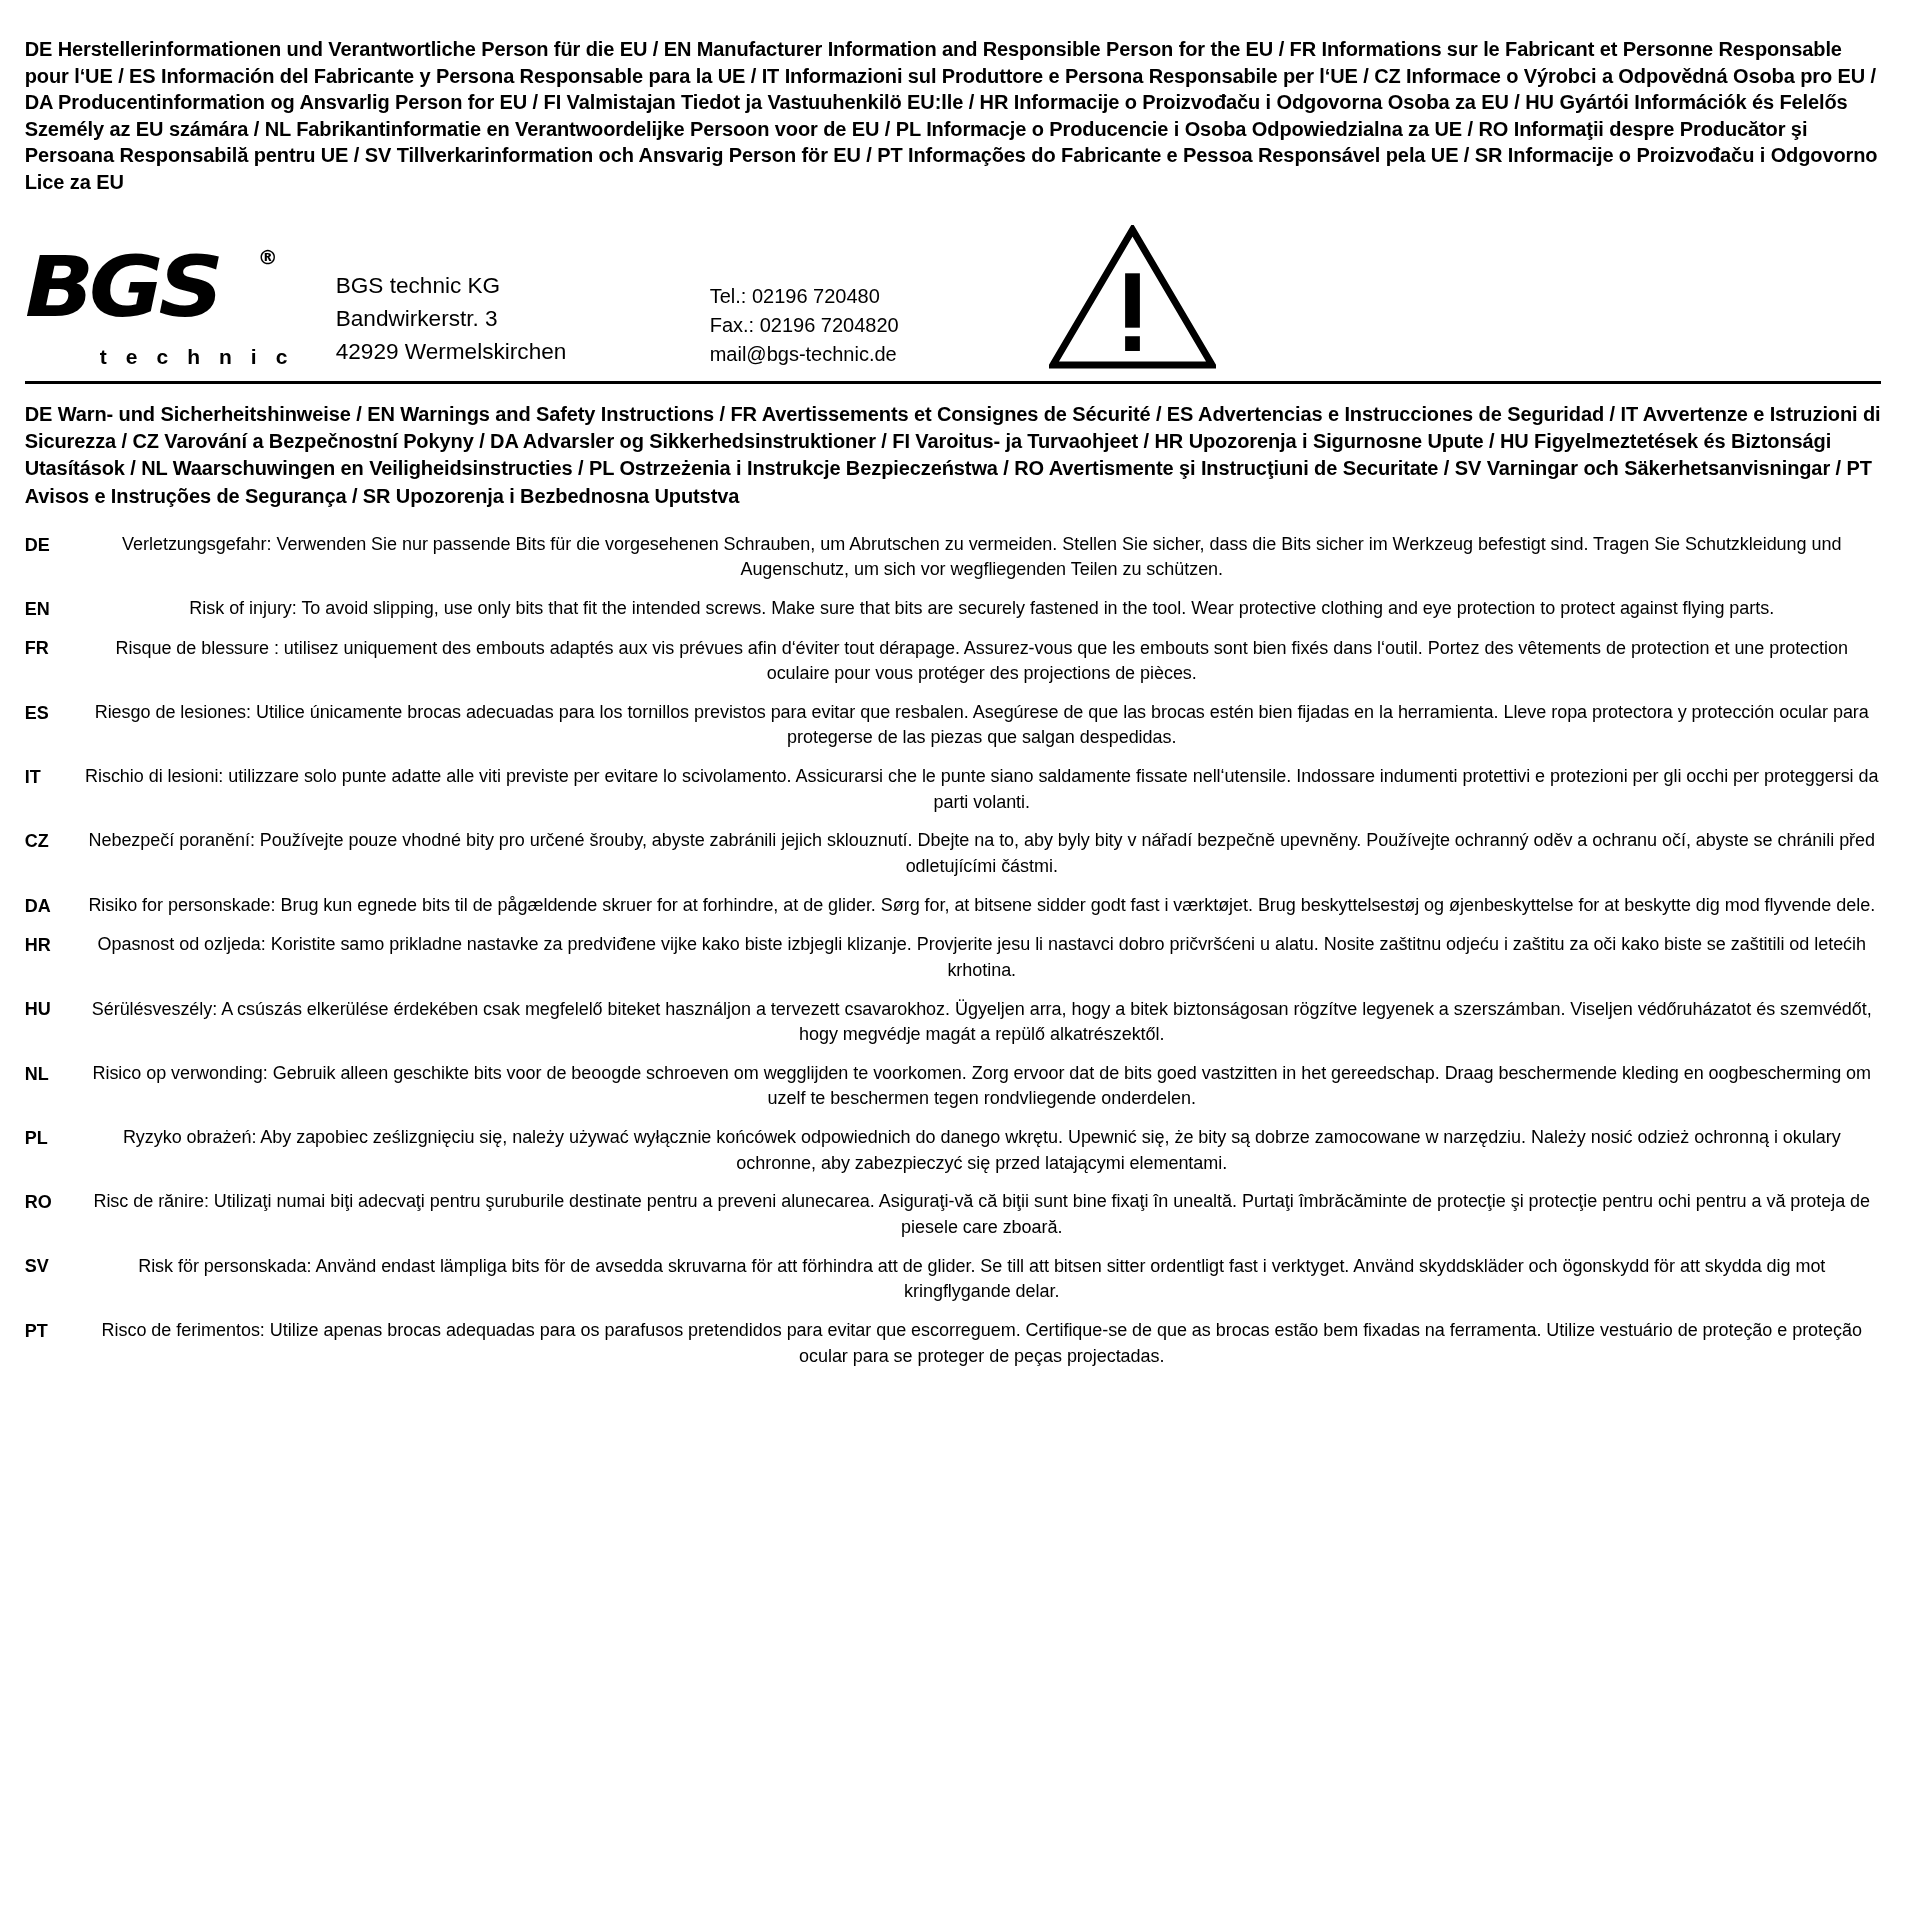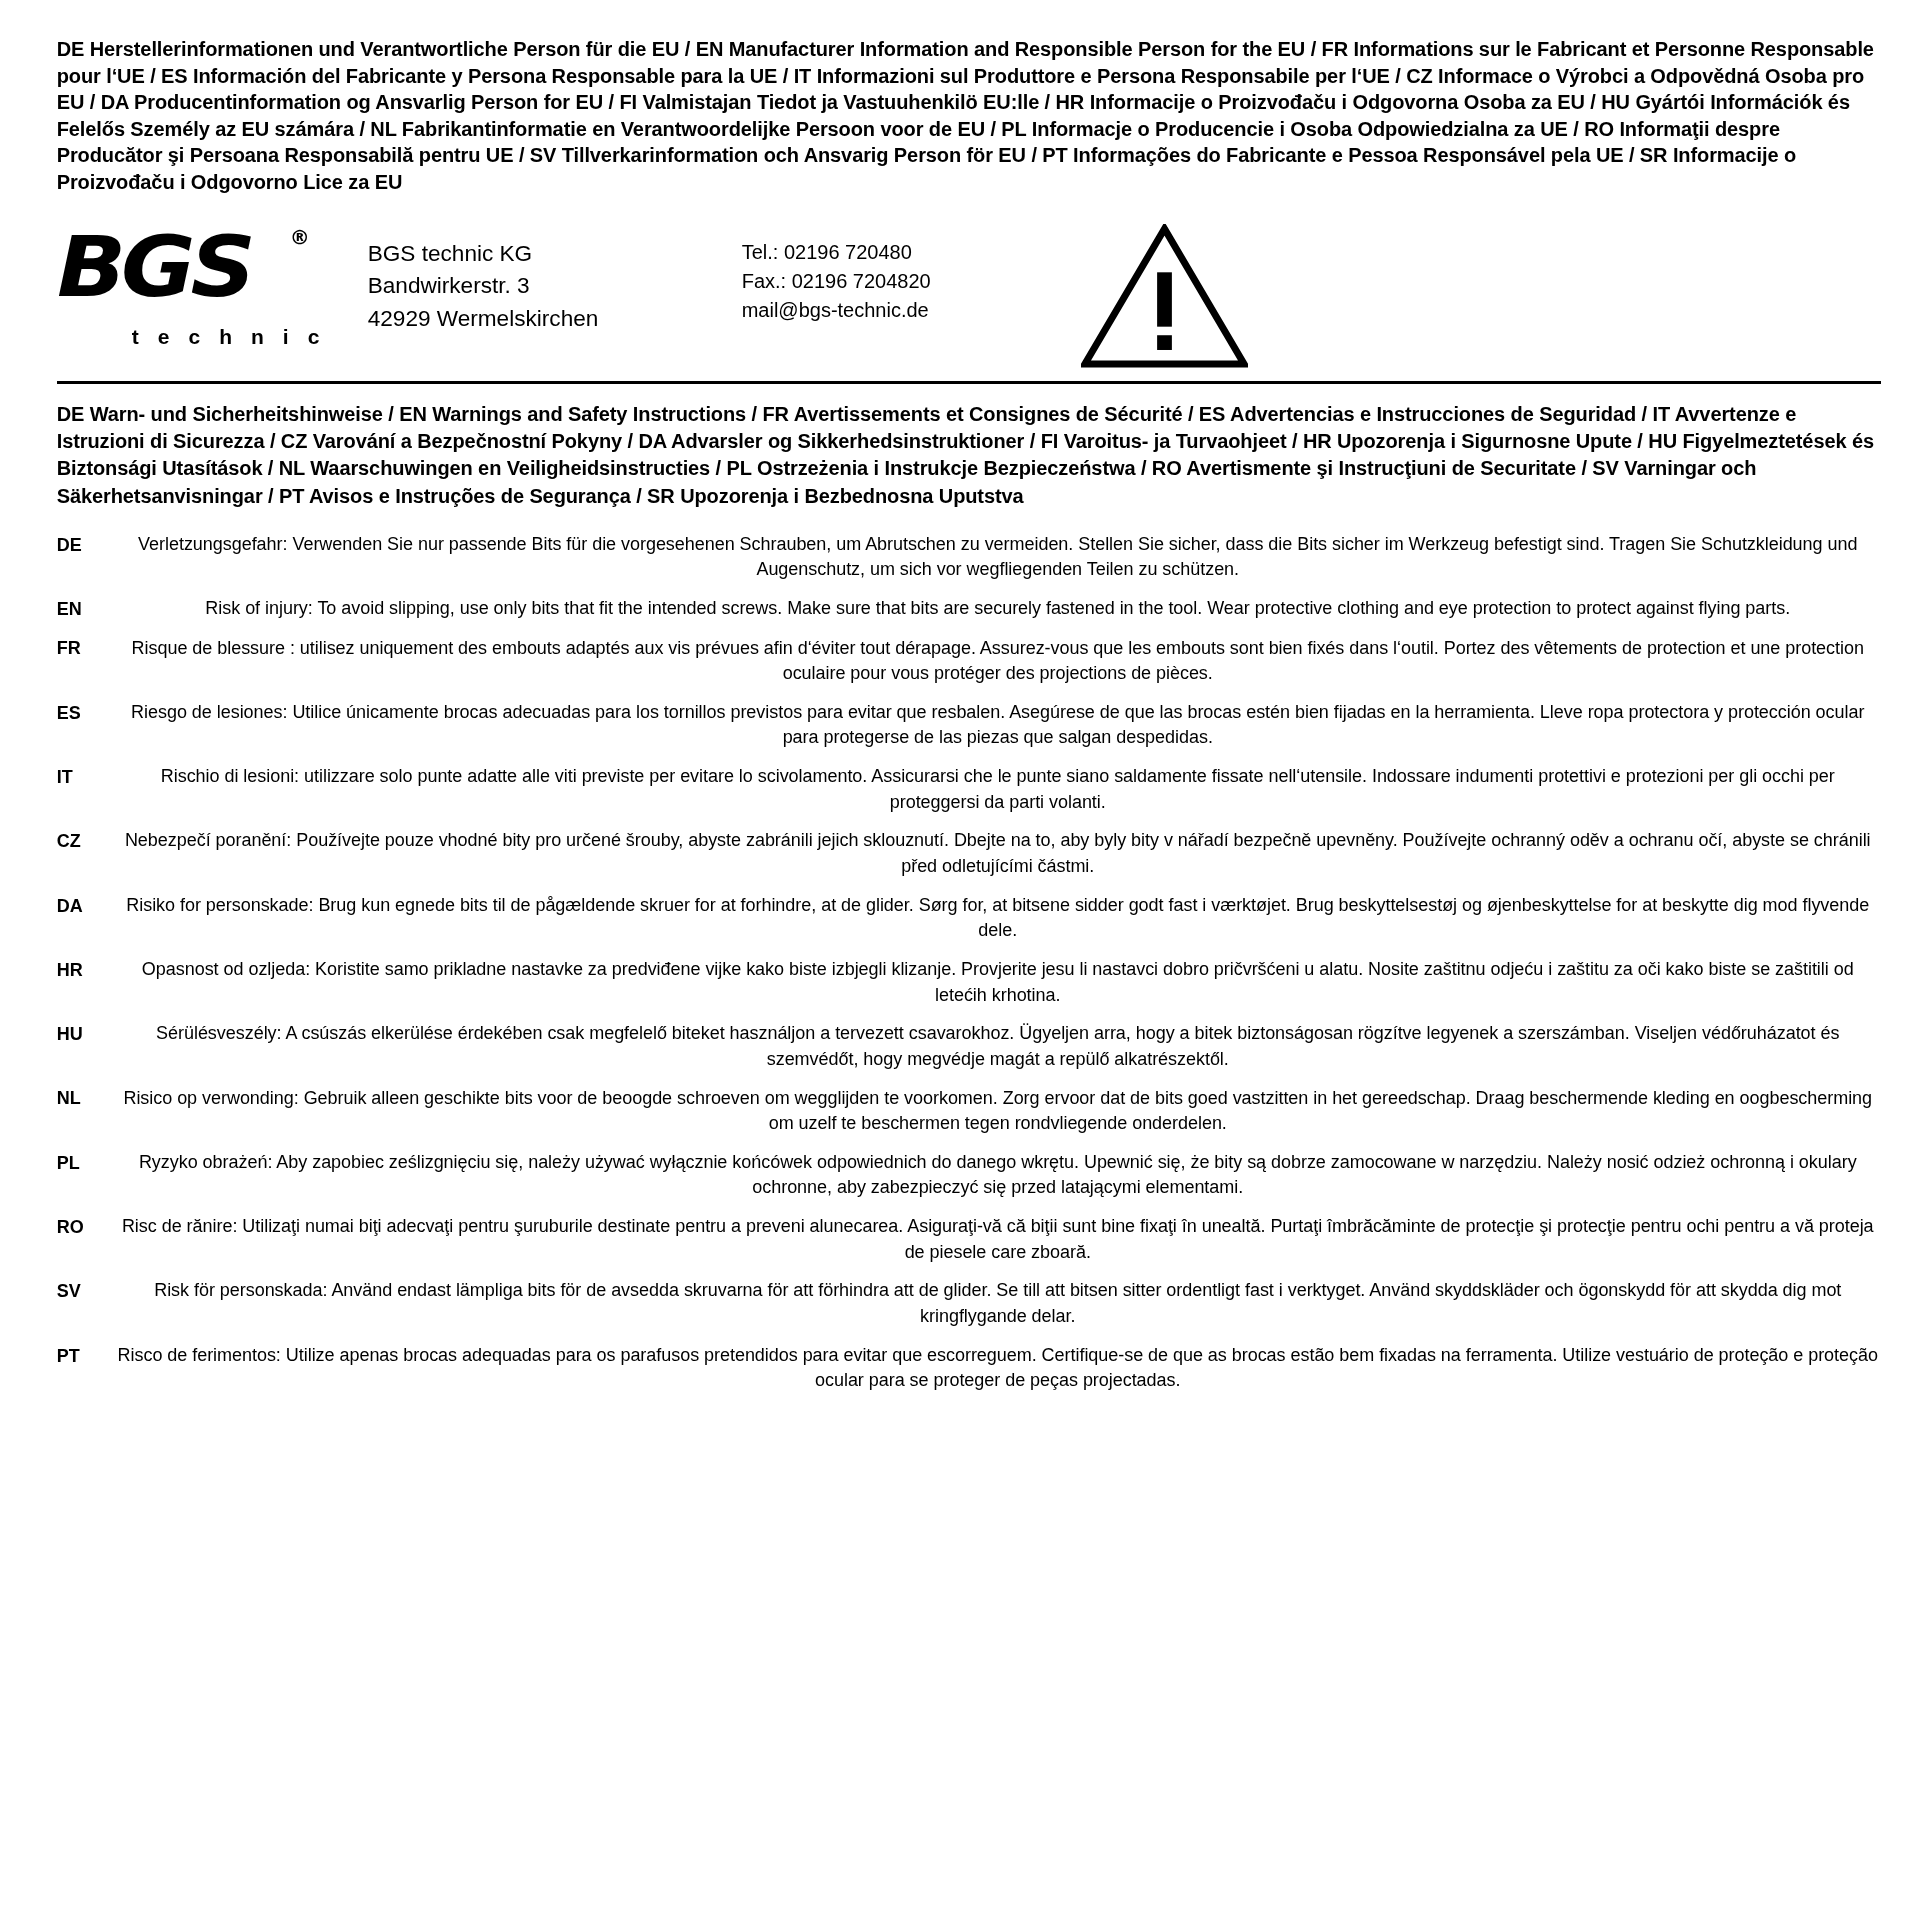--- a/index.html
+++ b/index.html
@@ -11,40 +11,40 @@
     width: 1930px;
     height: 1930px;
     font-family: "Liberation Sans", sans-serif;
     color: #000000;
     -webkit-font-smoothing: antialiased;
   }
   .page {
     box-sizing: border-box;
     width: 1930px;
     height: 1930px;
-    padding: 36px 44px 0 52px;
+    padding: 36px 44px 0 20px;
     position: relative;
   }
 
   
   .top-heading {
     font-size: 20px;
     font-weight: bold;
     line-height: 1.33;
     letter-spacing: -0.1px;
     text-align: left;
     margin: 0 0 14px 0;
     padding: 0 4.7px 0 4.7px;
   }
 
   
   .company-block {
     position: relative;
     display: flex;
-    align-items: flex-start;
+    align-items: flex-end;
     padding: 11px 4.7px 7.8px 4.7px;
     min-height: 148px;
   }
   .logo {
     width: 311px;
     flex: 0 0 311px;
     position: relative;
     padding-top: 4.7px;
   }
   .logo-bgs {

